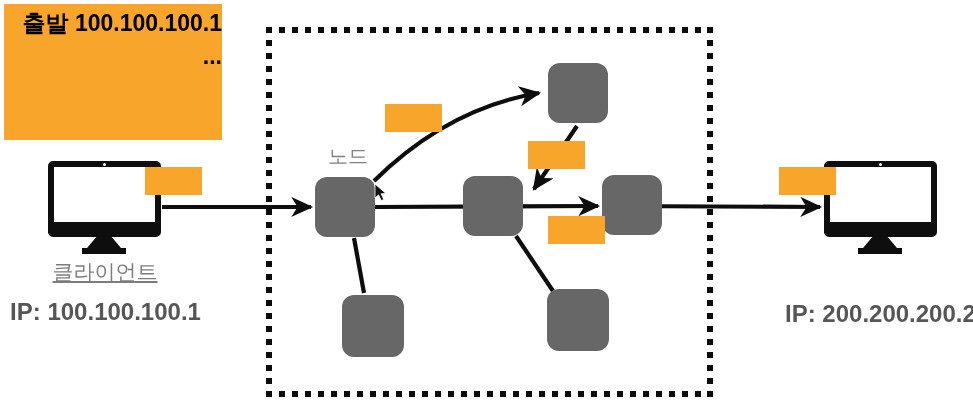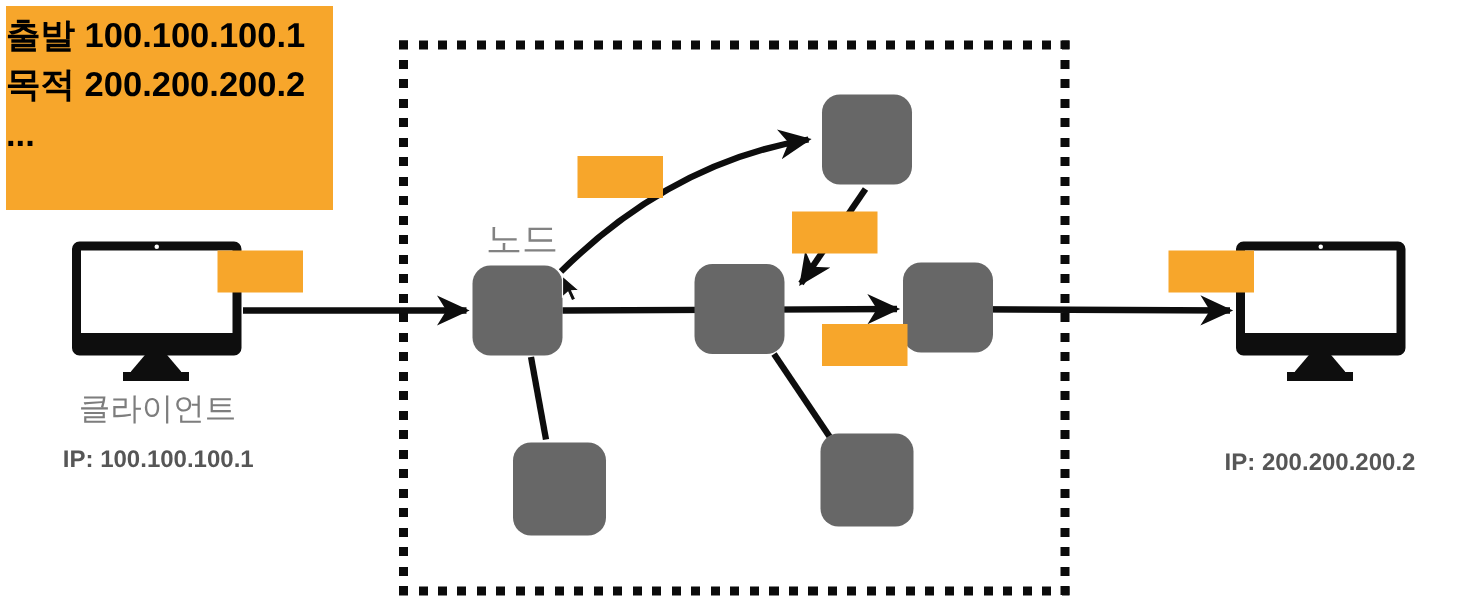--- a/index.html
+++ b/index.html
@@ -5,21 +5,21 @@
   html,body{margin:0;padding:0;background:#fff;}
   .canvas{
     position:relative;width:973px;height:403px;background:#ffffff;
     font-family:"Liberation Sans",sans-serif;overflow:hidden;
   }
   .wires{position:absolute;left:0;top:0;z-index:1;}
   
   .info-box{
     position:absolute;left:4px;top:4px;width:218px;height:136px;z-index:4;
     background:#F7A62B;color:#000;font-weight:bold;font-size:23px;line-height:33px;
-    text-align:left;padding-top:3px;box-sizing:border-box;
+    text-align:right;padding-top:3px;box-sizing:border-box;
   }
   .info-box div{white-space:nowrap;}
   
   .node{
     position:absolute;width:60px;height:60px;background:#676767;border-radius:12px;z-index:2;
   }
   .node.big{width:62px;height:62px;}
   
   .packet{
     position:absolute;width:57px;height:28px;background:#F7A62B;z-index:3;
@@ -38,28 +38,28 @@
     border:6px solid #0e0e0e;border-bottom:15px solid #0e0e0e;border-radius:5px;box-sizing:border-box;
   }
   .monitor .cam{position:absolute;left:55px;top:2px;width:3px;height:3px;background:#fff;border-radius:50%;}
   .monitor .stand{
     position:absolute;left:39px;top:75px;width:34px;height:12px;background:#0e0e0e;
     clip-path:polygon(30% 0,70% 0,100% 100%,0 100%);
   }
   .monitor .base{position:absolute;left:34px;top:87px;width:44px;height:6px;background:#0e0e0e;}
   
   .host-label{
-    position:absolute;color:#7d7d7d;font-size:21px;text-align:center;white-space:nowrap;z-index:2;
+    position:absolute;color:#7d7d7d;font-size:21px;text-align:center;white-space:nowrap;z-index:2;text-decoration:underline;
   }
   .ip-label{
-    position:absolute;color:#565656;font-size:16px;font-weight:bold;text-align:center;white-space:nowrap;z-index:2;
+    position:absolute;color:#565656;font-size:24px;font-weight:bold;text-align:center;white-space:nowrap;z-index:2;
   }
   .node-label{
     position:absolute;left:318px;top:143px;width:60px;text-align:center;
-    color:#828282;font-size:24px;z-index:2;white-space:nowrap;
+    color:#828282;font-size:20px;z-index:2;white-space:nowrap;
   }
   .cursor{position:absolute;left:374px;top:184px;z-index:5;}
 </style>
 </head>
 <body>
 
 <div class="canvas">
 
   <div class="dotbox">
     <div class="dot-h top"></div>
@@ -80,21 +80,20 @@
       <path d="M610 206 L820 207" marker-end="url(#ah)"></path>
       <path d="M374 181 Q448 108 539 93" marker-end="url(#ah)"></path>
       <path d="M577 126 L534 189" marker-end="url(#ah)"></path>
       <path d="M354 238 L364 293"></path>
       <path d="M516 236 L553 291"></path>
     </g>
   </svg>
 
   <div class="info-box">
     <div>출발 100.100.100.1</div>
-    <div>목적 200.200.200.2</div>
     <div>...</div>
   </div>
 
   <div class="monitor" style="left:48px;top:161px;">
     <div class="frame"></div>
     <div class="cam"></div>
     <div class="stand"></div>
     <div class="base"></div>
   </div>
   <div class="packet" style="left:145px;top:167px;"></div>

